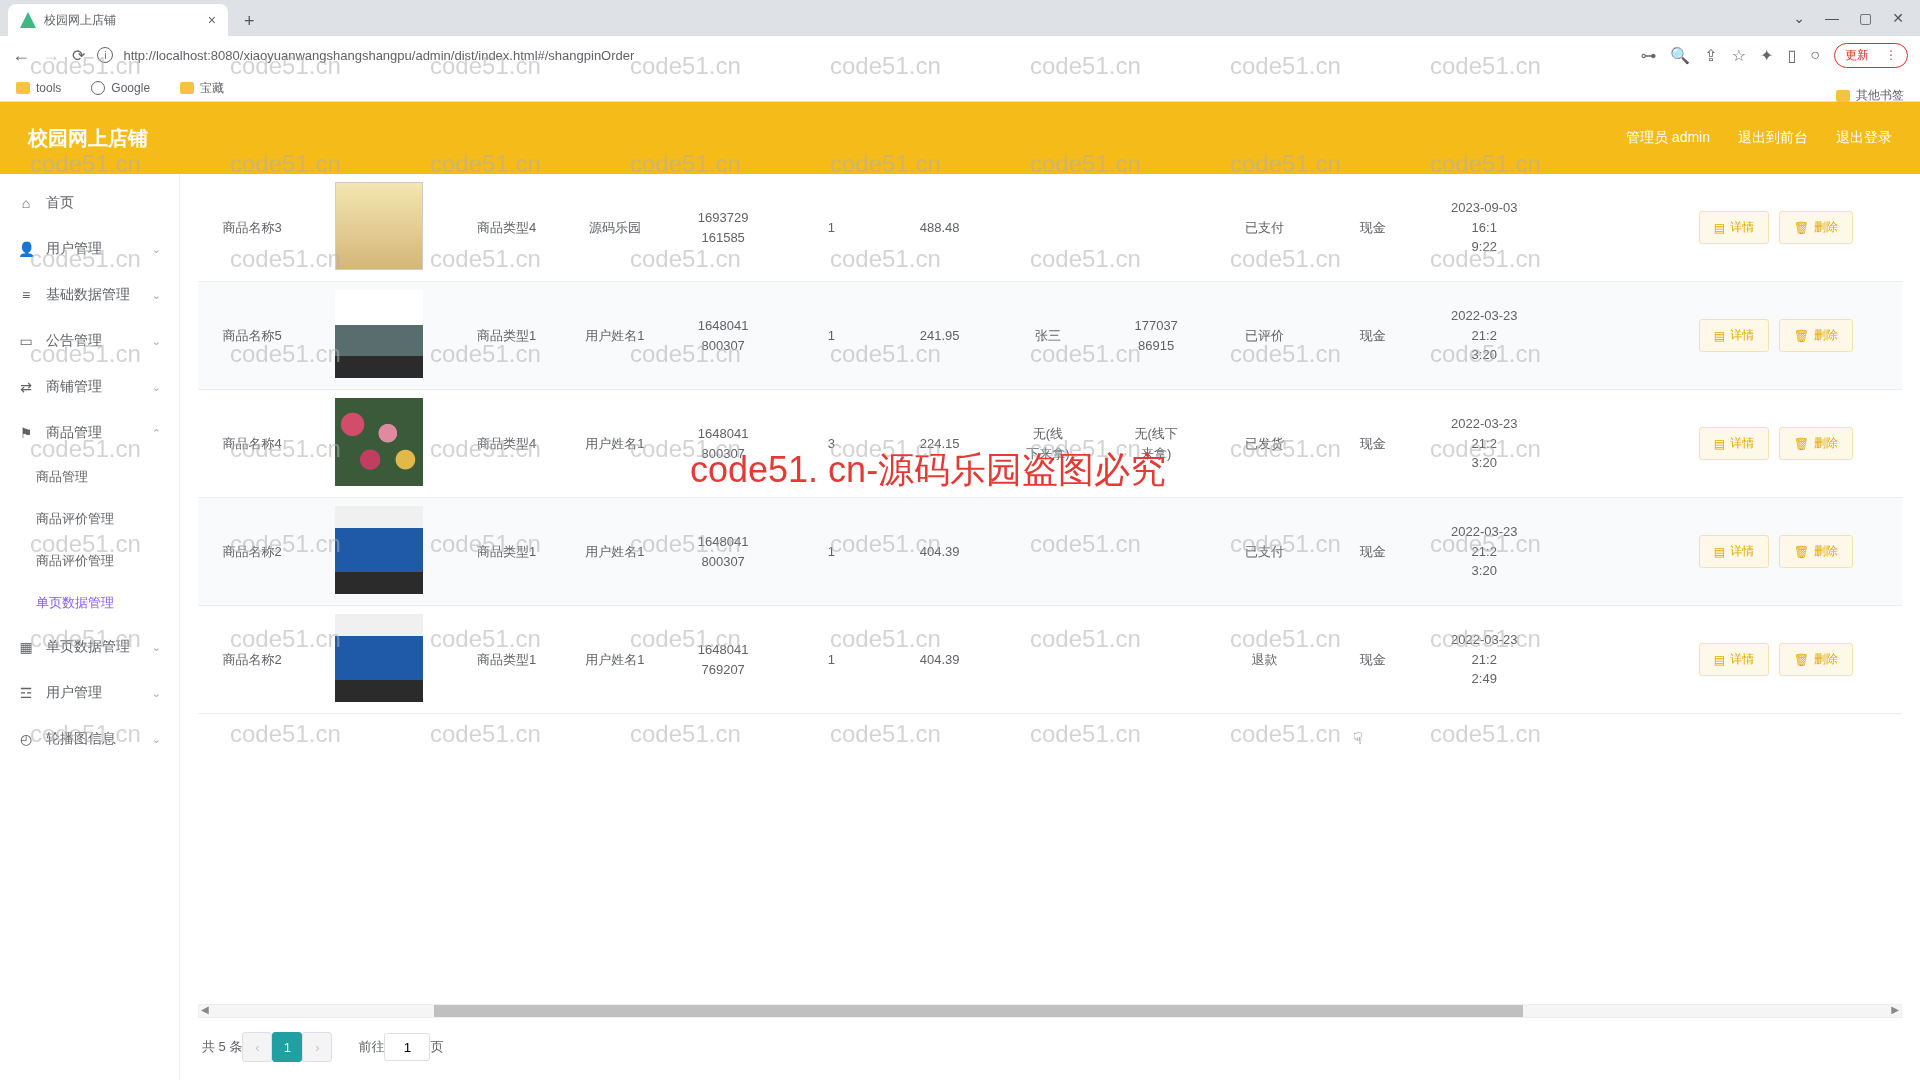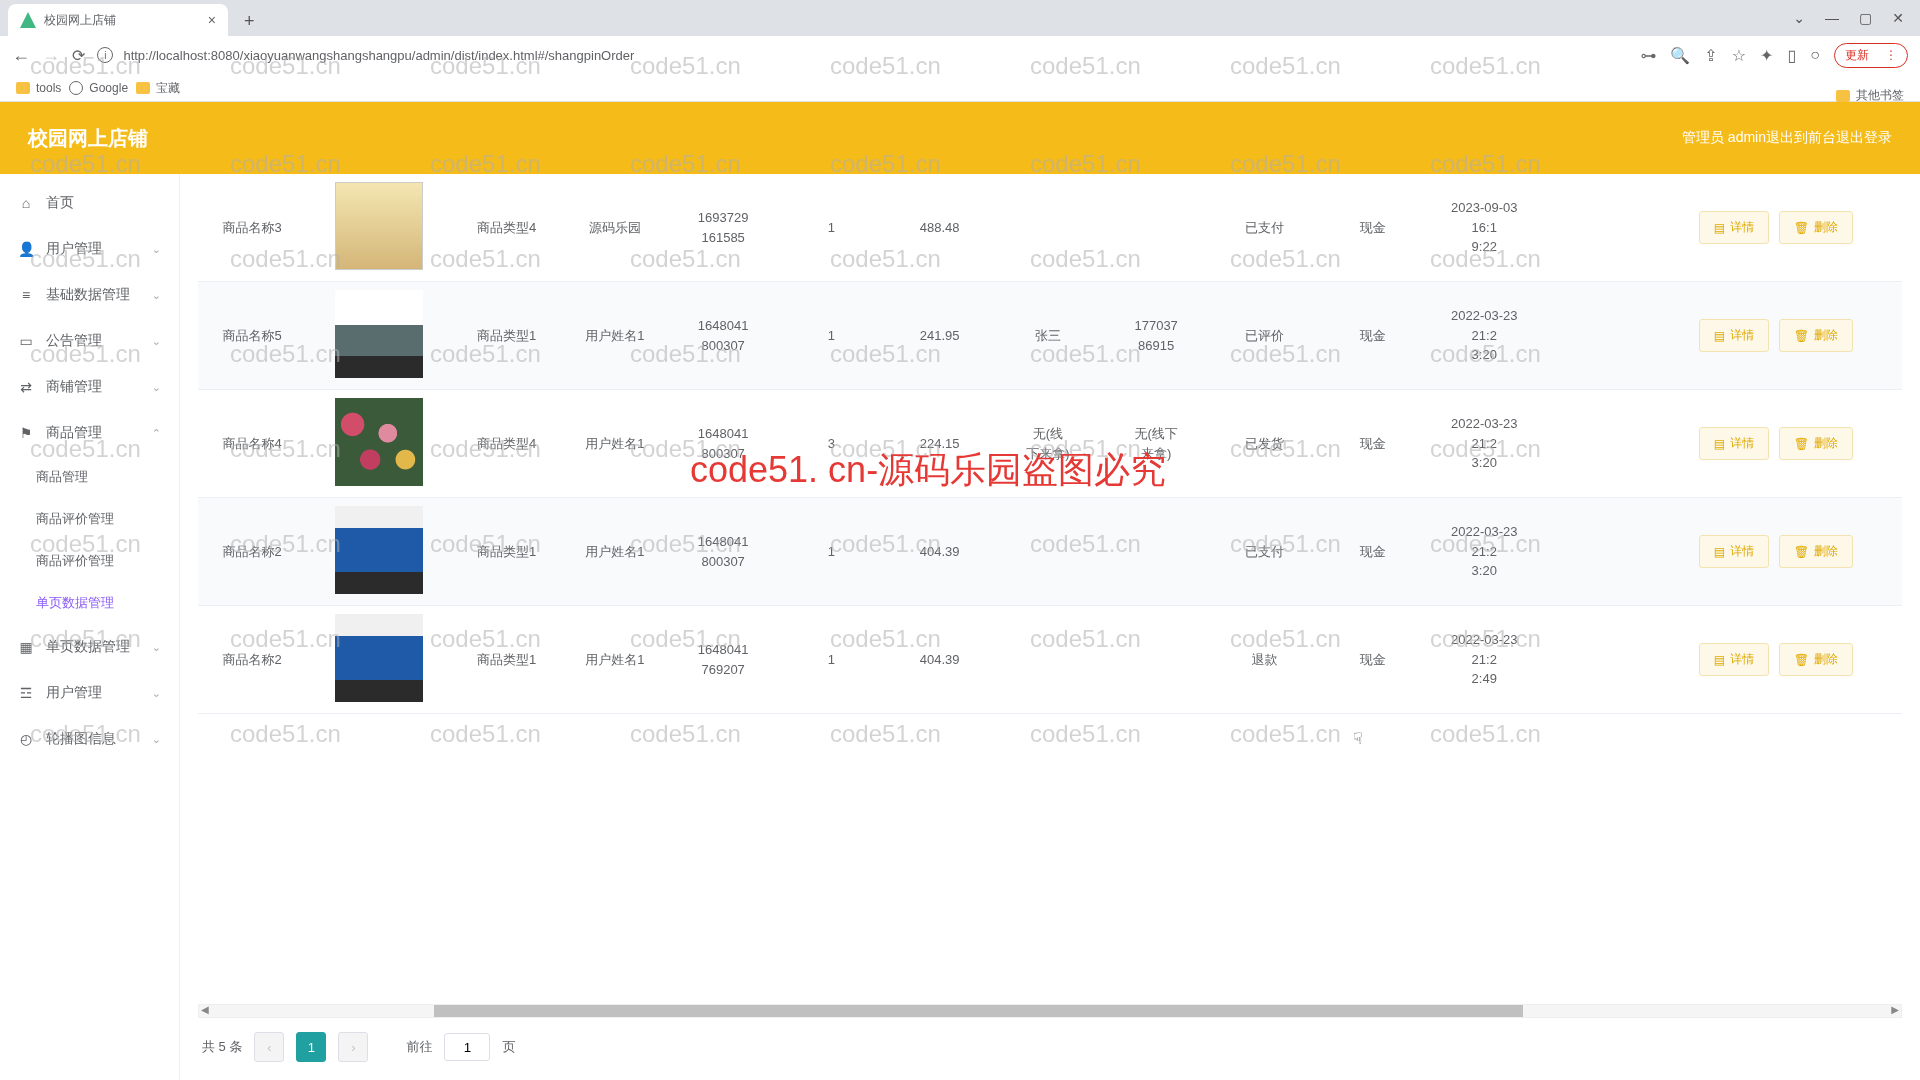--- a/index.html
+++ b/index.html
@@ -16,31 +16,31 @@
 .window-controls { margin-left: auto; display: flex; gap: 20px; padding: 0 16px; align-items: center; height: 100%; color: #555; font-size: 14px; }
 .addr-bar { height: 38px; display: flex; align-items: center; padding: 0 12px; gap: 12px; }
 .nav-arrow { font-size: 18px; color: #666; }
 .nav-arrow.disabled { color: #ccc; }
 .reload-icon { font-size: 16px; color: #666; }
 .addr-field { flex: 1; display: flex; align-items: center; gap: 10px; font-size: 13px; }
 .url-info-icon { width: 16px; height: 16px; border: 1px solid #666; border-radius: 50%; display: inline-flex; align-items: center; justify-content: center; font-size: 10px; }
 .addr-icons { display: flex; gap: 14px; align-items: center; color: #666; font-size: 16px; }
 .update-btn { border: 1px solid #d93025; color: #d93025; border-radius: 14px; padding: 3px 10px; font-size: 12px; display: flex; align-items: center; gap: 16px; }
 .update-dots { font-size: 12px; }
-.bookmark-bar { height: 28px; display: flex; align-items: center; padding: 0 16px; gap: 8px; font-size: 12px; }
+.bookmark-bar { height: 28px; display: flex; align-items: center; padding: 0 16px; gap: 30px; font-size: 12px; }
 .bookmark-item { display: flex; align-items: center; gap: 6px; cursor: pointer; }
 .folder-icon { width: 14px; height: 12px; background: #f7c244; border-radius: 2px; display: inline-block; }
 .globe-icon { width: 14px; height: 14px; border: 1.5px solid #666; border-radius: 50%; display: inline-block; position: relative; }
 .bookmark-right { margin-left: auto; margin-top: 15px; }
 
 
 .app { position: absolute; top: 102px; left: 0; right: 0; bottom: 0; display: flex; flex-direction: column; }
 .app-header { height: 72px; background: #f5bb18; color: #fff; display: flex; align-items: center; padding: 0 28px; }
 .app-title { font-size: 20px; font-weight: 600; }
-.header-right { margin-left: auto; display: flex; font-size: 14px; }
+.header-right { margin-left: auto; display: flex; gap: 28px; font-size: 14px; }
 .header-link { cursor: pointer; }
 
 .app-body { flex: 1; display: flex; overflow: hidden; }
 .sidebar { width: 180px; border-right: 1px solid #eee; overflow-y: auto; padding-top: 6px; }
 .menu-item { display: flex; align-items: center; padding: 14px 18px; gap: 12px; cursor: pointer; color: #606266; font-size: 14px; position: relative; }
 .menu-item .mi-icon { width: 16px; text-align: center; }
 .menu-item .chev { margin-left: auto; font-size: 11px; color: #aaa; }
 .submenu-item { padding: 12px 18px 12px 36px; cursor: pointer; font-size: 13px; color: #606266; }
 .submenu-item.active { color: #8a5cf6; }
 
@@ -58,21 +58,21 @@
 .thumb.person2 { background: linear-gradient(180deg,#f0f0f0 25%,#1e5aa8 25%,#1e5aa8 75%,#2b2b2b 75%); }
 .row-actions { white-space: nowrap; }
 .btn { display: inline-flex; align-items: center; gap: 5px; border: 1px solid #f2e3b0; background: #fdf8e8; color: #e0a800; padding: 7px 14px; border-radius: 3px; cursor: pointer; font-size: 12px; margin: 0 3px; }
 .btn-icon { font-size: 12px; }
 
 .hscroll { height: 14px; background: #f5f5f5; position: relative; border: 1px solid #eee; }
 .hscroll-thumb { position: absolute; left: 235px; top: 0; height: 100%; width: 64%; background: #c0c0c0; }
 .hscroll .arr-l { position: absolute; left: 2px; top: -1px; font-size: 10px; color: #888; }
 .hscroll .arr-r { position: absolute; right: 2px; top: -1px; font-size: 10px; color: #888; }
 
-.pagination { display: flex; align-items: center; gap: 12px; padding: 14px 4px 0; font-size: 13px; color: #606266; }
+.pagination { display: flex; align-items: center; padding: 14px 4px 0; font-size: 13px; color: #606266; }
 .pg-btn { width: 30px; height: 30px; border: 1px solid #dcdfe6; background: #f4f4f5; display: inline-flex; align-items: center; justify-content: center; border-radius: 3px; cursor: pointer; }
 .pg-btn.active { background: #20a0a0; color: #fff; border-color: #20a0a0; }
 .pg-btn.disabled { color: #c0c4cc; cursor: not-allowed; }
 .pg-input { width: 46px; height: 28px; border: 1px solid #dcdfe6; text-align: center; border-radius: 3px; }
 
 .watermark { position: absolute; color: #b0b0b0; font-size: 24px; pointer-events: none; opacity: 0.55; z-index: 1; }
 .watermark-big { position: absolute; left: 510px; top: 272px; color: #e53935; font-size: 36px; font-weight: 500; z-index: 5; pointer-events: none; }
 
 .cursor-hand { position: absolute; left: 1173px; top: 555px; font-size: 16px; z-index: 10; }
 </style>

